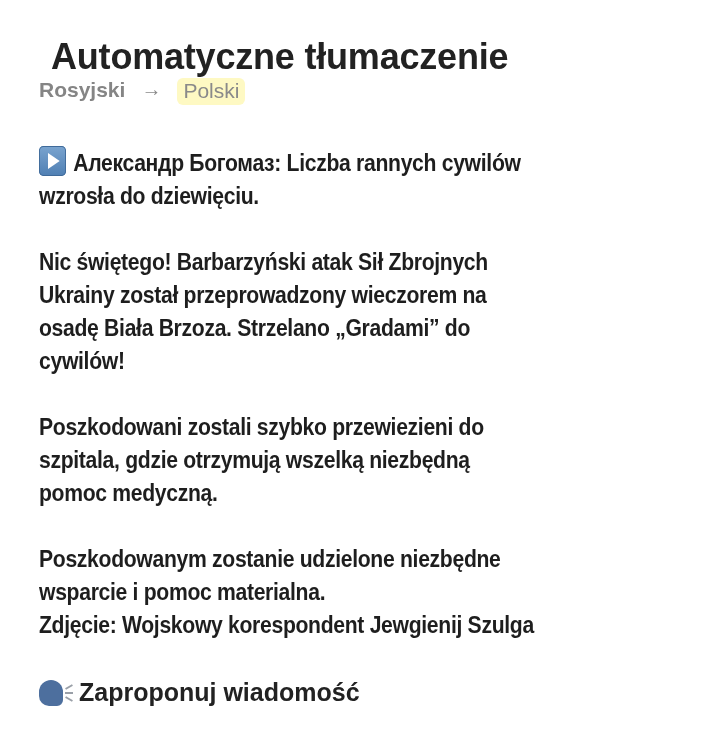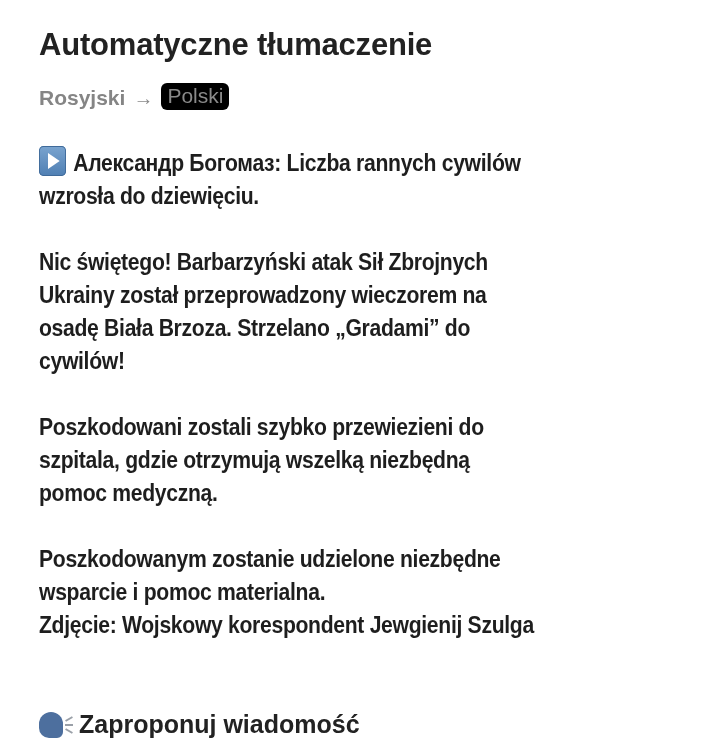--- a/index.html
+++ b/index.html
@@ -19,48 +19,49 @@
       position: absolute;
       left: 0; top: 0;
       width: 720px;
       height: 751px;
       background: #ffffff;
     }
     .title {
       position: absolute;
       left: 39px;
       top: 26px;
-      font-size: 31px;
+      font-size: 36px;
       font-weight: 700;
       color: #222222;
       letter-spacing: -0.2px;
-      margin: 0;
+      margin: 12px;
       line-height: 38px;
     }
     .lang-row {
       position: absolute;
       left: 39px;
       top: 78px;
       height: 32px;
       display: flex;
-      align-items: flex-end;
+      align-items: flex-start;
       font-size: 21px;
       color: #8a8a8a;
+      gap: 8px;
     }
     .lang-source {
       font-weight: 700;
       color: #858585;
     }
     .lang-arrow {
       margin: 0 8px 0 8px;
       color: #8a8a8a;
       font-size: 20px;
     }
     .lang-target {
-      background: #000000;
+      background: #fef9c3;
       border-radius: 6px;
       padding: 1px 6px 2px 6px;
       color: #8a8a8a;
       font-weight: 400;
       cursor: pointer;
     }
     .body-text {
       position: absolute;
       left: 39px;
       top: 146px;
@@ -93,21 +94,21 @@
       content: "";
       position: absolute;
       left: 10px; top: 7px;
       border-left: 13px solid #ffffff;
       border-top: 8px solid transparent;
       border-bottom: 8px solid transparent;
     }
     .footer {
       position: absolute;
       left: 39px;
-      top: 708px;
+      top: 676px;
       font-family: "Liberation Sans", sans-serif;
       font-weight: 700;
       font-size: 25px;
       line-height: 33px;
       color: #222222;
     }
     .footer-line {
       display: flex;
       align-items: center;
       white-space: nowrap;

